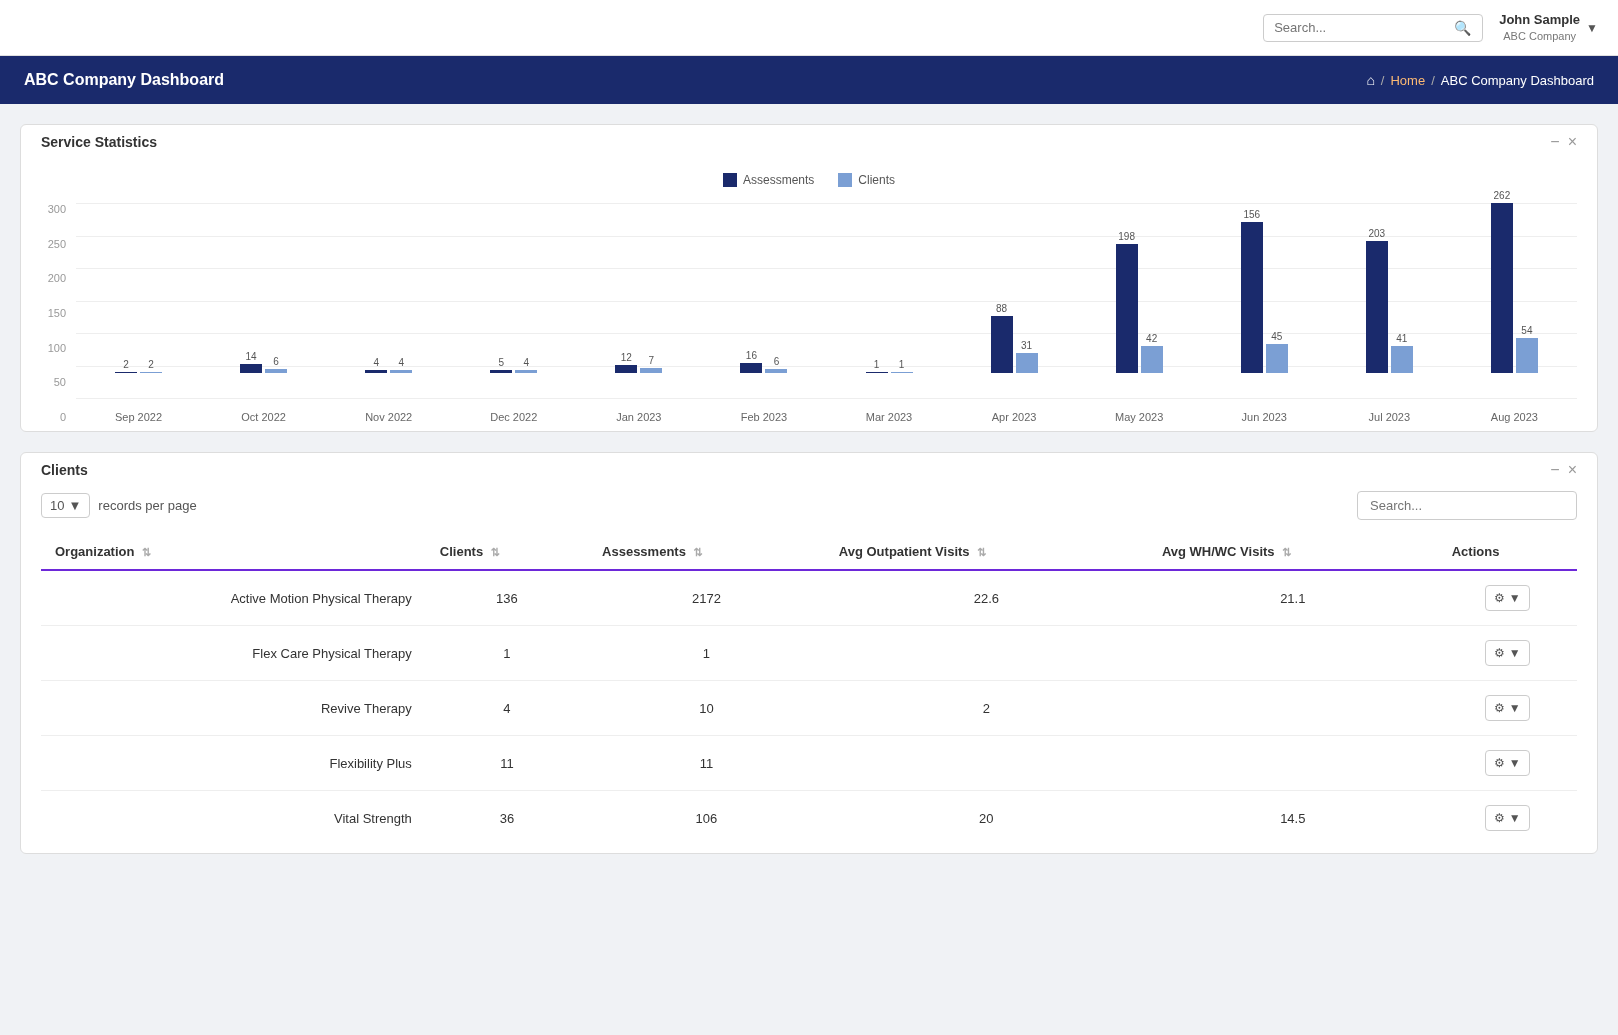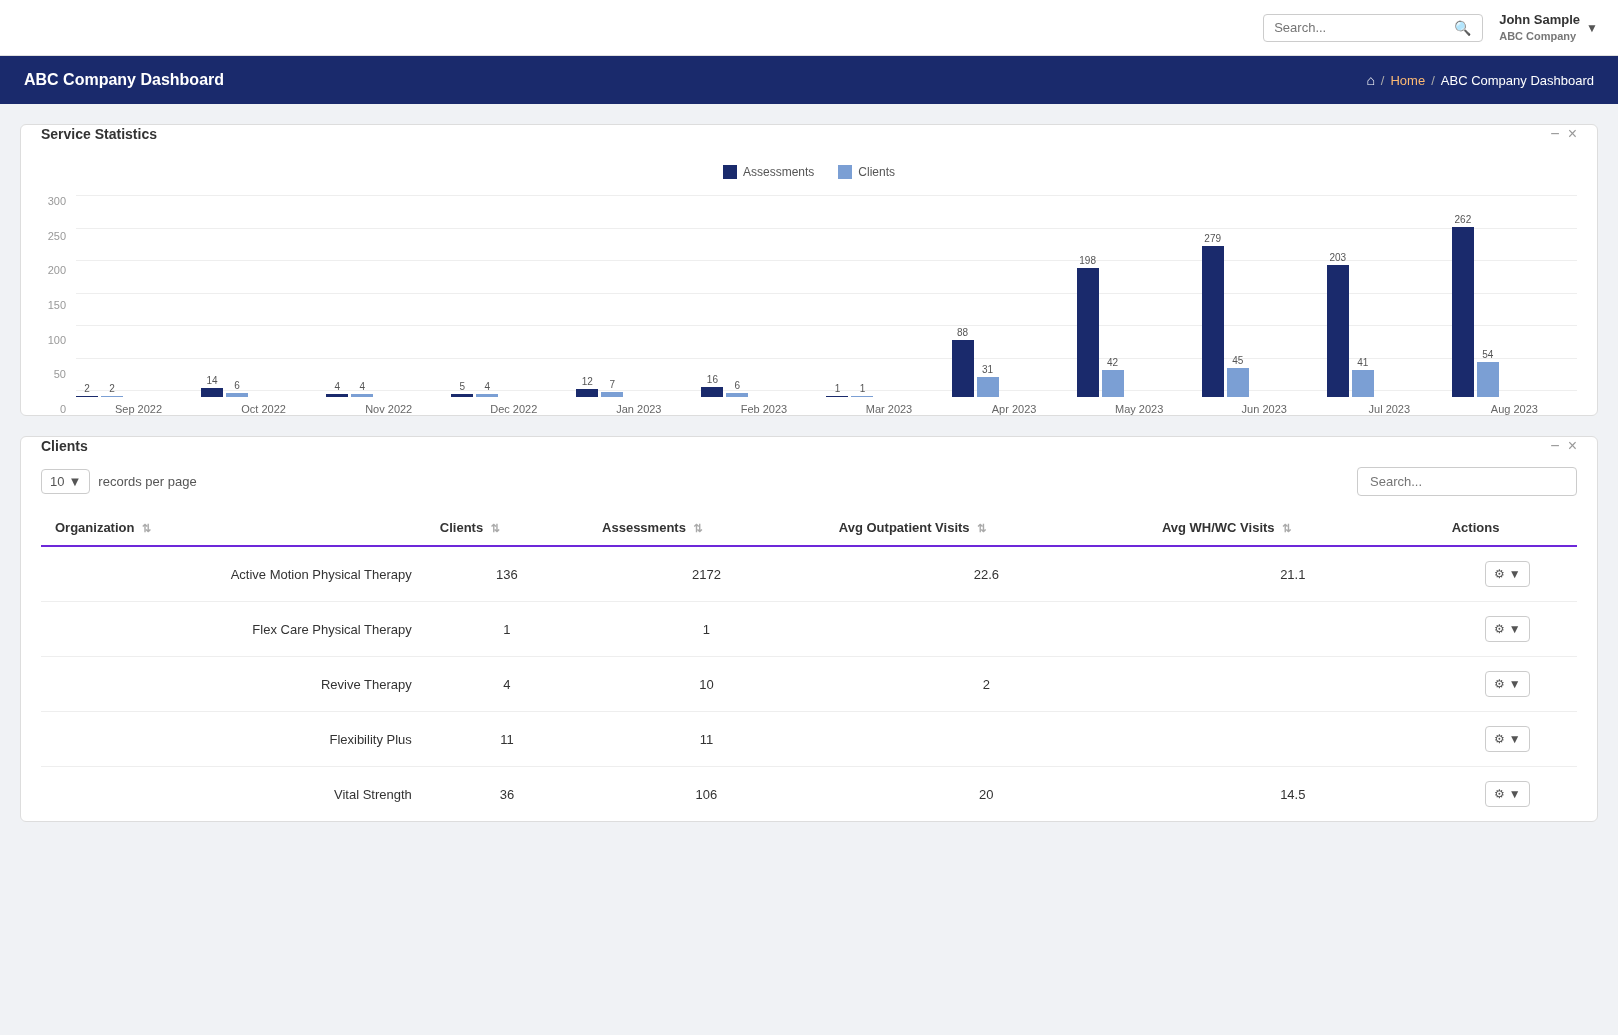--- a/index.html
+++ b/index.html
@@ -36,25 +36,25 @@
     .search-icon-wrap {
       color: #999;
       font-size: 14px;
     }
     .user-info {
       display: flex;
       align-items: center;
       gap: 6px;
     }
     .user-name {
-      text-align: left;
+      text-align: center;
       line-height: 1.3;
     }
     .user-name .name { font-weight: bold; font-size: 13px; color: #333; display: block; }
-    .user-name .company { font-size: 11px; color: #777; display: block; font-weight: bold; }
+    .user-name .company { font-size: 11px; color: #777; display: block; }
     .chevron-down { color: #555; font-size: 12px; }
 
     
     .header-bar {
       background: #1a2a6c;
       height: 48px;
       display: flex;
       align-items: center;
       justify-content: space-between;
       padding: 0 24px;
@@ -81,21 +81,21 @@
       display: flex;
       flex-direction: column;
       gap: 20px;
     }
 
     
     .card {
       background: #fff;
       border: 1px solid #ddd;
       border-radius: 6px;
-      padding: 0 20px;
+      padding: 8px 20px;
     }
     .card-header {
       display: flex;
       align-items: center;
       justify-content: space-between;
       margin-bottom: 12px;
     }
     .card-title {
       font-size: 14px;
       font-weight: bold;
@@ -170,21 +170,23 @@
     .chart-bars {
       display: flex;
       align-items: flex-end;
       width: 100%;
       height: 220px;
       gap: 0;
     }
     .month-group {
       display: flex;
       flex-direction: column;
+      align-items: center;
       flex: 1;
+      gap: 32px;
     }
     .bars-pair {
       display: flex;
       align-items: flex-end;
       gap: 3px;
       height: 195px;
       position: relative;
     }
     .bar-col {
       display: flex;
@@ -476,21 +478,21 @@
                   <div class="bar-col">
                     <span class="bar-label">42</span>
                     <div class="bar clients" style="height: 27px;"></div>
                   </div>
                 </div>
                 <div class="month-label">May 2023</div>
               </div>
               <div class="month-group">
                 <div class="bars-pair">
                   <div class="bar-col">
-                    <span class="bar-label">279</span>
+                    <span class="bar-label">156</span>
                     <div class="bar assessments" style="height: 151px;"></div>
                   </div>
                   <div class="bar-col">
                     <span class="bar-label">45</span>
                     <div class="bar clients" style="height: 29px;"></div>
                   </div>
                 </div>
                 <div class="month-label">Jun 2023</div>
               </div>
               <div class="month-group">

